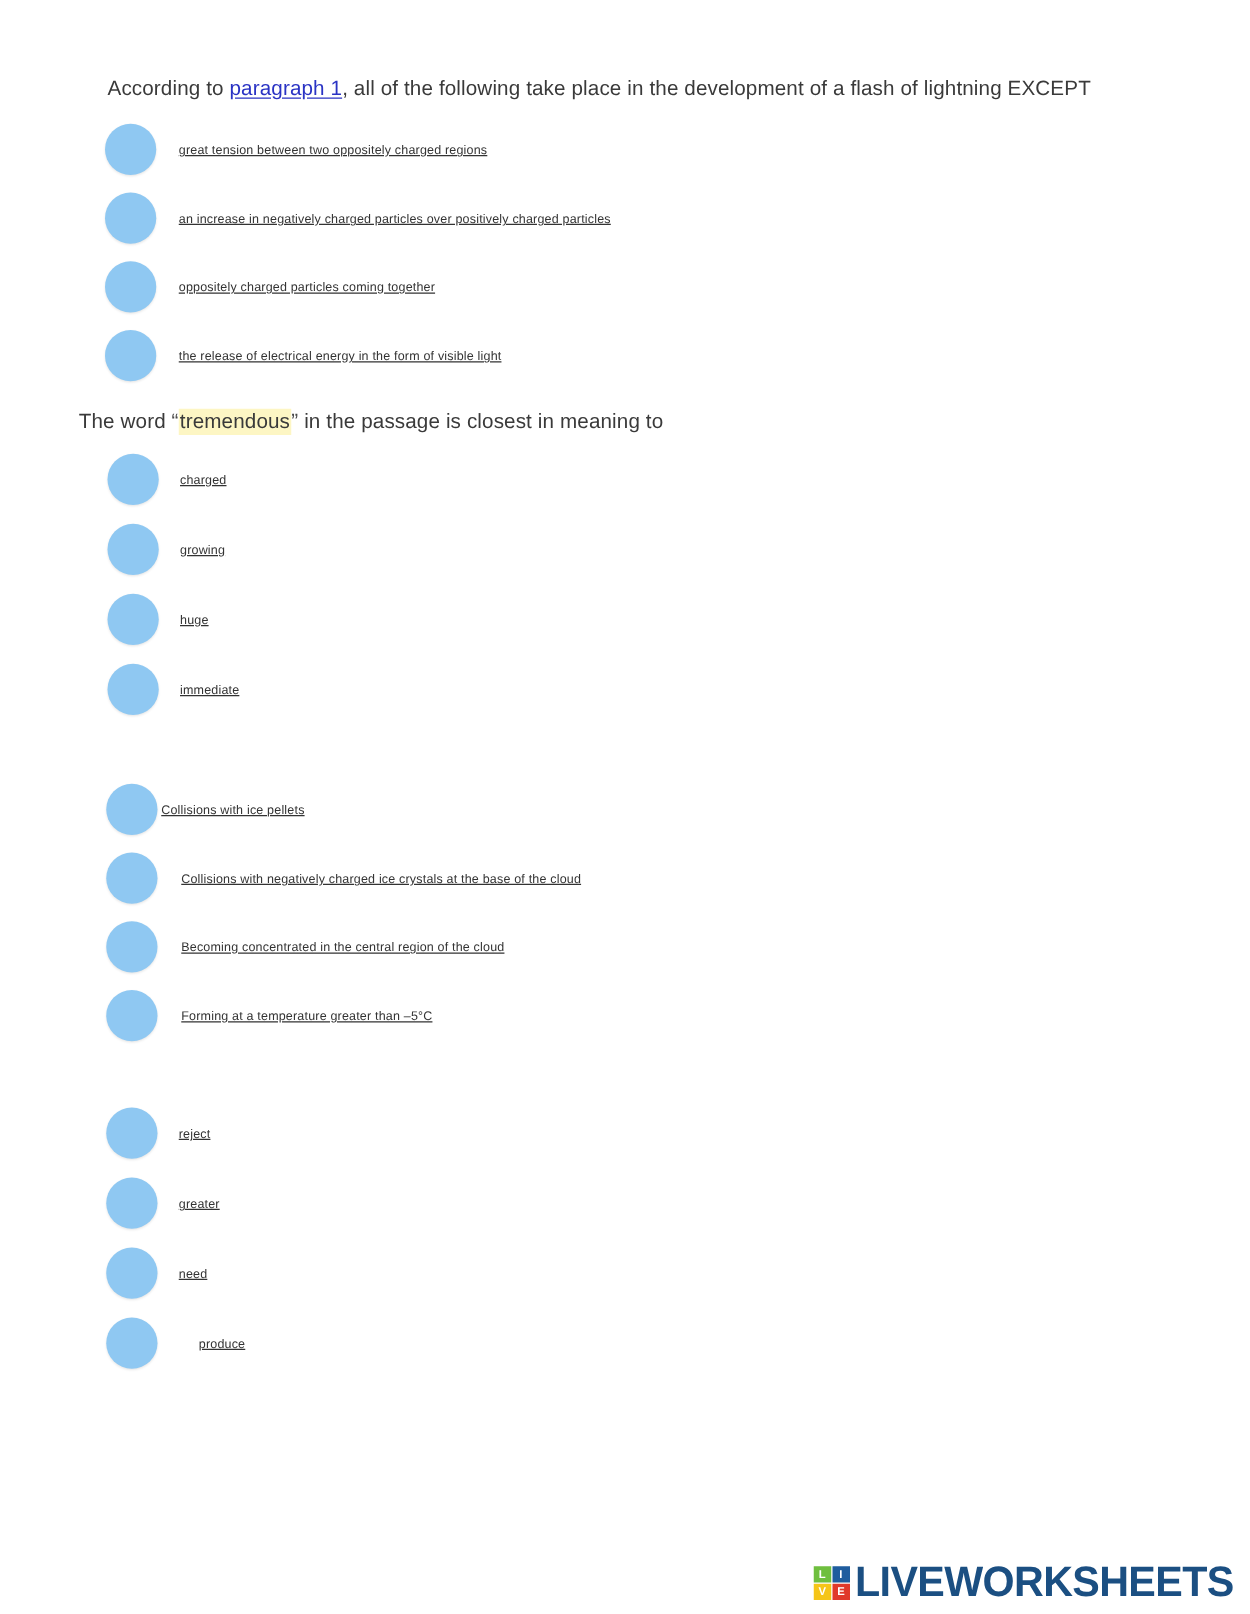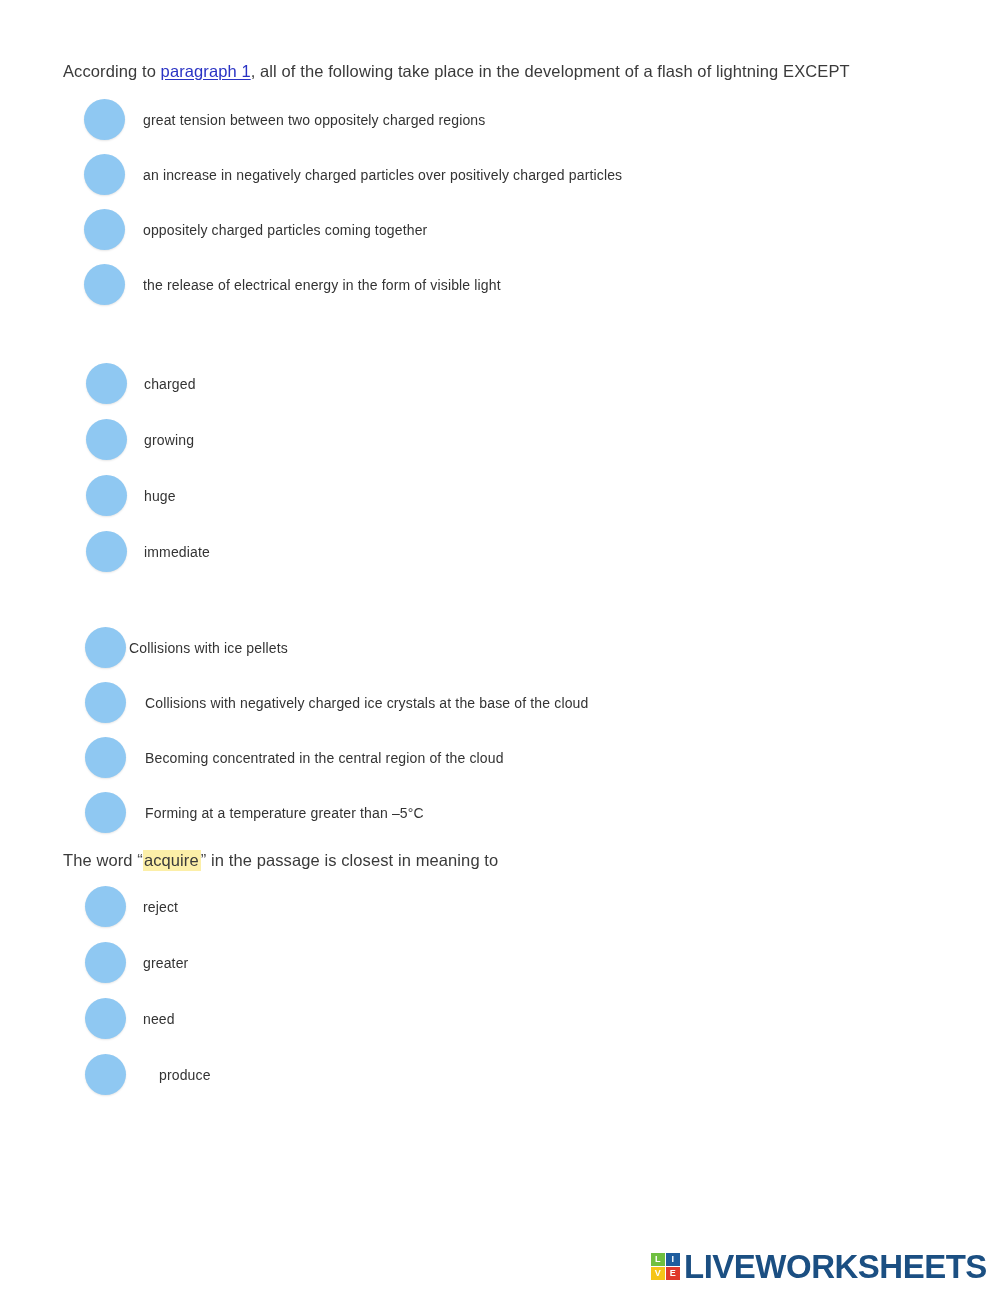--- a/index.html
+++ b/index.html
@@ -60,25 +60,26 @@
     top: 0;
     width: 41px;
     height: 41px;
     border-radius: 50%;
     background: #8fc8f2;
     box-shadow: 0 1px 2px rgba(0,0,0,0.10);
   }
   .opt-label {
     position: absolute;
     top: 12px;
-    font-size: 14px;
+    font-size: 10px;
     line-height: 19px;
     color: #333333;
     white-space: nowrap;
     letter-spacing: 0.15px;
+    text-decoration: underline;
   }
 
   
   .logo {
     position: absolute;
     right: 4px;
     bottom: 6px;
     display: flex;
     align-items: center;
     height: 38px;
@@ -112,41 +113,42 @@
     font-family: "Liberation Sans", sans-serif;
     transform: scaleX(0.97);
     transform-origin: left center;
   }
 </style>
 </head>
 <body>
 
 <div class="sheet">
 
-  <div class="prompt" style="top:61px;"><span>According to </span><a class="plink" href="#">paragraph 1</a><span>, all of the following take place in the development of a flash of lightning EXCEPT</span></div>
+  <div class="prompt" style="top:61px;margin-left:23px;"><span>According to </span><a class="plink" href="#">paragraph 1</a><span>, all of the following take place in the development of a flash of lightning EXCEPT</span></div>
 
   <div class="optgroup" style="left:84px; top:99px;">
     <div class="option" style="top:0px;">
       <span class="bubble"></span>
       <span class="opt-label" style="left:59px;">great tension between two oppositely charged regions</span>
     </div>
     <div class="option" style="top:55px;">
       <span class="bubble"></span>
       <span class="opt-label" style="left:59px;">an increase in negatively charged particles over positively charged particles</span>
     </div>
     <div class="option" style="top:110px;">
       <span class="bubble"></span>
       <span class="opt-label" style="left:59px;">oppositely charged particles coming together</span>
     </div>
     <div class="option" style="top:165px;">
       <span class="bubble"></span>
       <span class="opt-label" style="left:59px;">the release of electrical energy in the form of visible light</span>
     </div>
   </div>
 
+  <div class="prompt" style="top:327px;"><span>The word </span><span class="quote">“</span><span class="hl">tremendous</span><span class="quote">”</span><span> in the passage is closest in meaning to</span></div>
 
   <div class="optgroup" style="left:86px; top:363px;">
     <div class="option" style="top:0px;">
       <span class="bubble"></span>
       <span class="opt-label" style="left:58px;">charged</span>
     </div>
     <div class="option" style="top:56px;">
       <span class="bubble"></span>
       <span class="opt-label" style="left:58px;">growing</span>
     </div>
@@ -173,21 +175,20 @@
     <div class="option" style="top:110px;">
       <span class="bubble"></span>
       <span class="opt-label" style="left:60px;">Becoming concentrated in the central region of the cloud</span>
     </div>
     <div class="option" style="top:165px;">
       <span class="bubble"></span>
       <span class="opt-label" style="left:60px;">Forming at a temperature greater than –5°C</span>
     </div>
   </div>
 
-  <div class="prompt" style="top:850px;"><span>The word </span><span class="quote">“</span><span class="hl-strong">acquire</span><span class="quote">”</span><span> in the passage is closest in meaning to</span></div>
 
   <div class="optgroup" style="left:85px; top:886px;">
     <div class="option" style="top:0px;">
       <span class="bubble"></span>
       <span class="opt-label" style="left:58px;">reject</span>
     </div>
     <div class="option" style="top:56px;">
       <span class="bubble"></span>
       <span class="opt-label" style="left:58px;">greater</span>
     </div>

